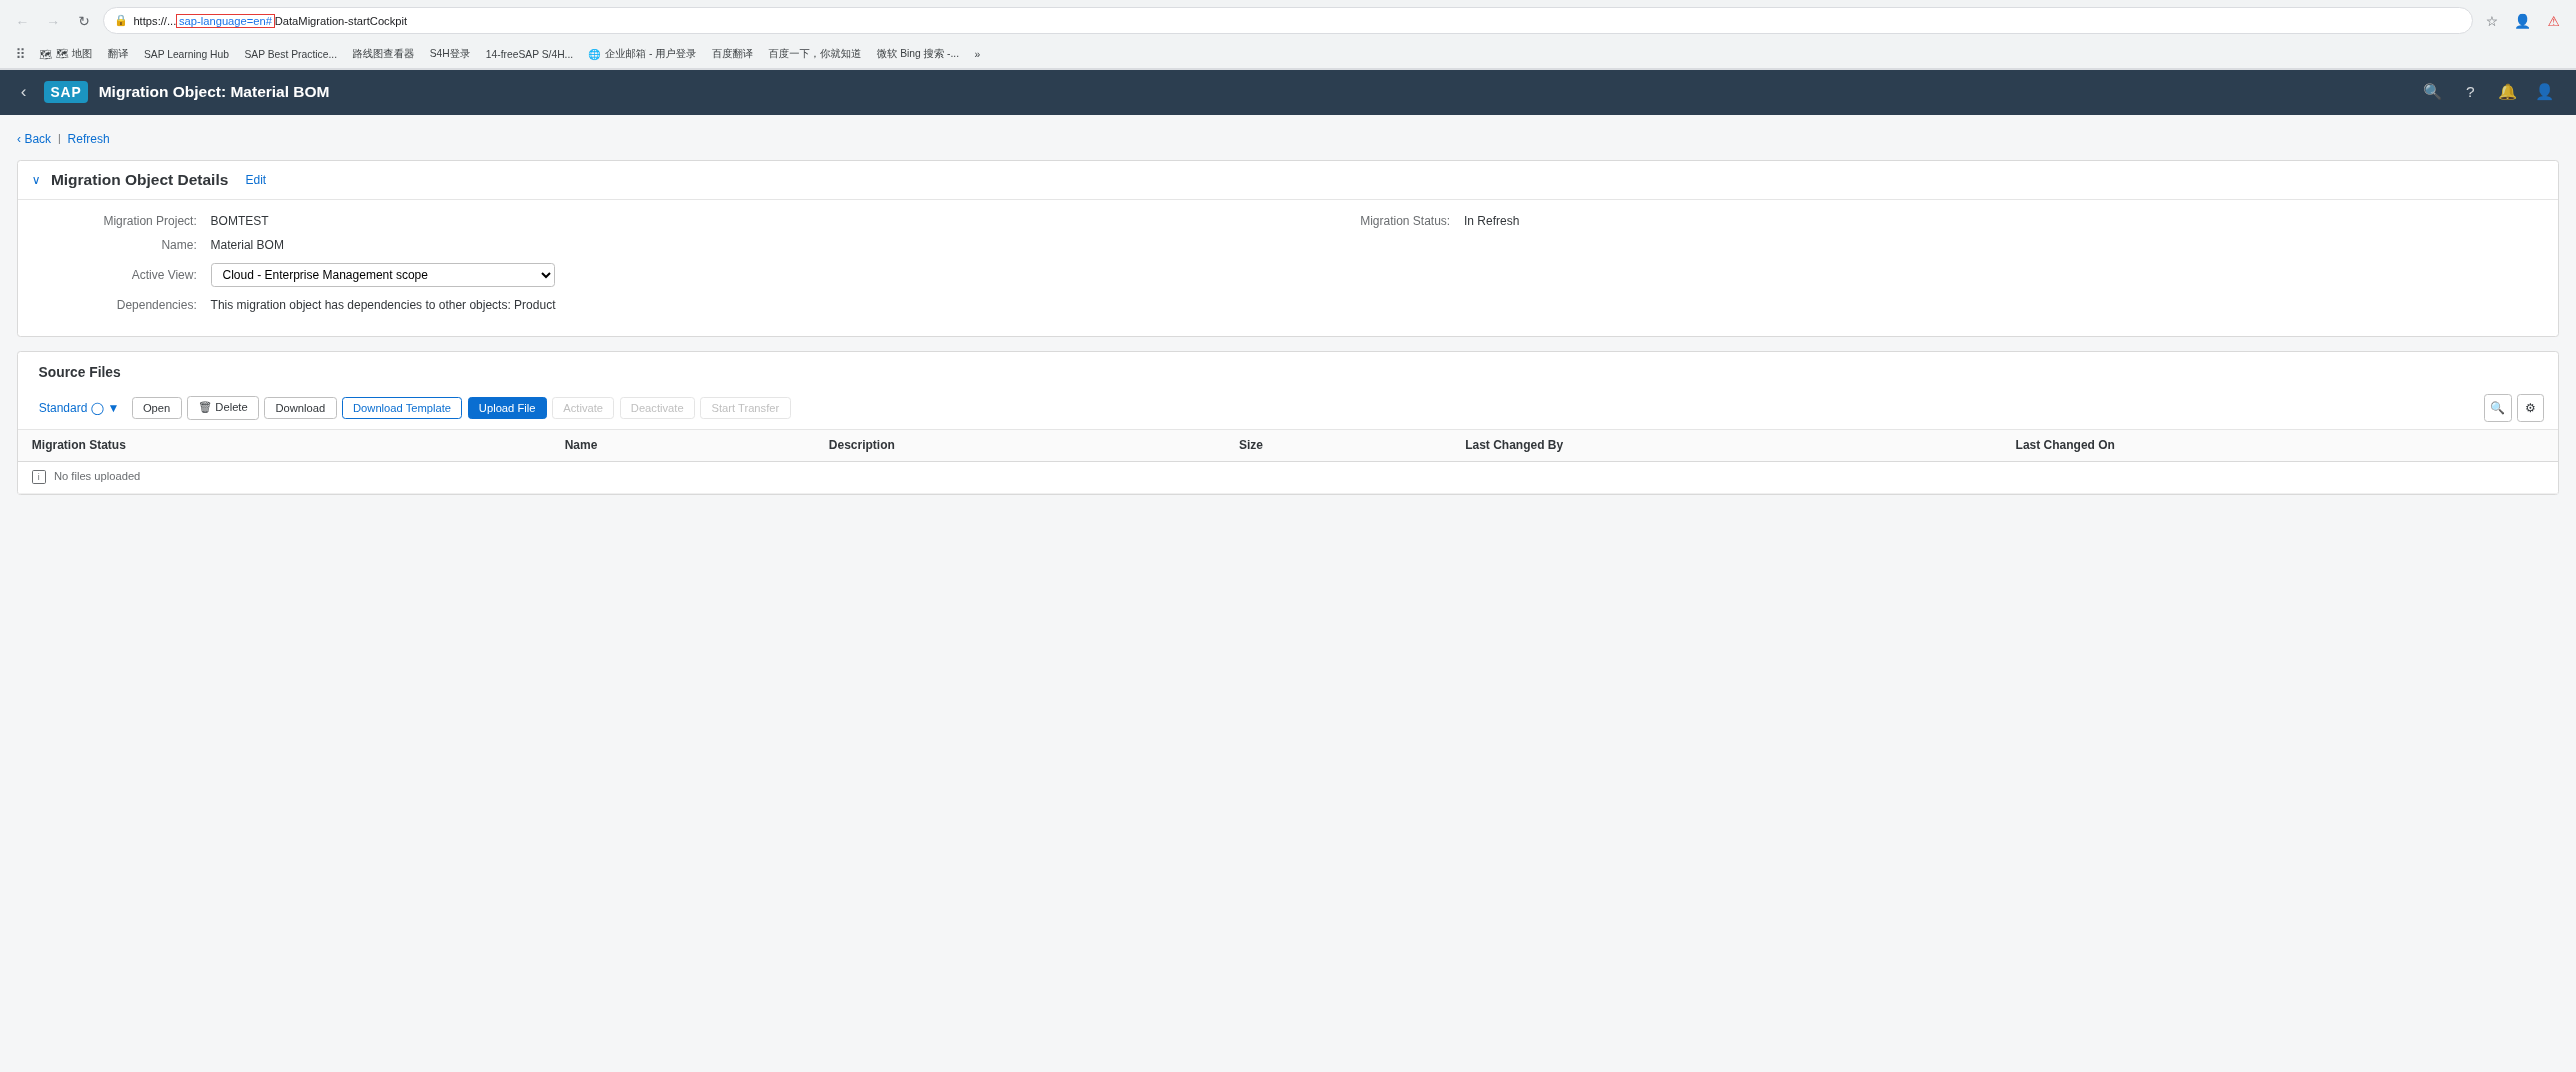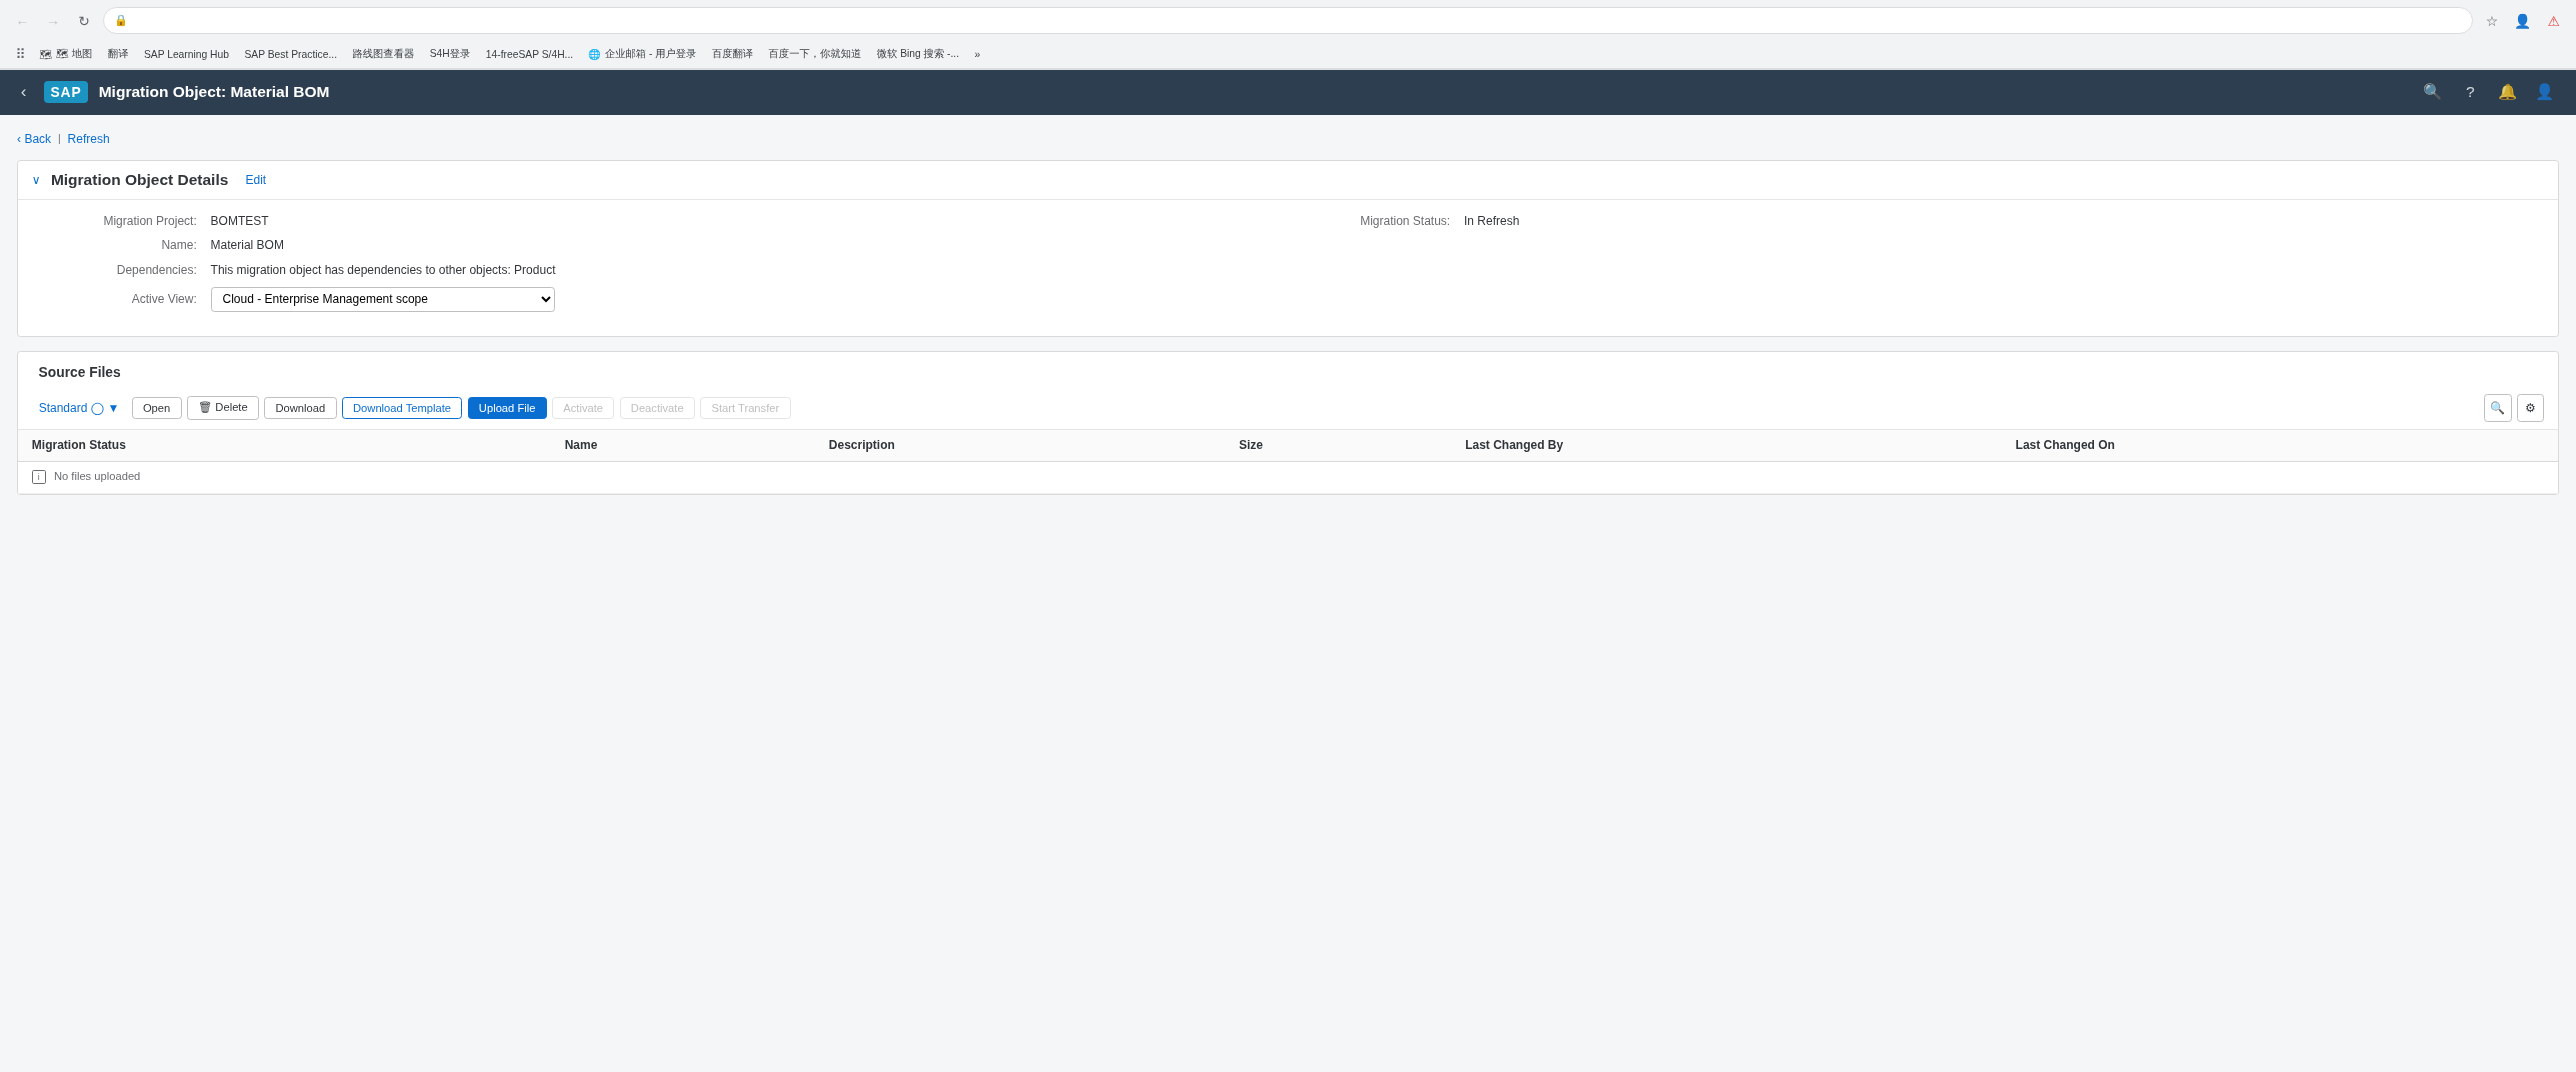--- a/index.html
+++ b/index.html
@@ -334,20 +334,23 @@
 </head>
 <body>
 
 <div class="browser-chrome">
   <div class="browser-toolbar">
     <button class="browser-nav-btn disabled">←</button>
     <button class="browser-nav-btn disabled">→</button>
     <button class="browser-nav-btn">↻</button>
     <div class="address-bar-container">
       <span class="address-bar-lock">🔒</span>
+      <span class="address-bar-text">
+        <span>https://...</span><span class="address-highlight">sap-language=en#</span><span>DataMigration-startCockpit</span>
+      </span>
     </div>
     <button class="browser-action-btn">☆</button>
     <button class="browser-action-btn">👤</button>
     <button class="browser-action-btn" style="color:#e53935;">⚠</button>
   </div>
   <div class="bookmarks-bar">
     <span class="bookmark-item apps-icon">⠿</span>
     <span class="bookmark-item">🗺 <span>🗺 地图</span></span>
     <span class="bookmark-item">
         <span>翻译</span>
@@ -420,30 +423,30 @@
         <div>
           <div class="form-row">
             <div class="form-label">Migration Project:</div>
             <div class="form-value">BOMTEST</div>
           </div>
           <div class="form-row">
             <div class="form-label">Name:</div>
             <div class="form-value">Material BOM</div>
           </div>
           <div class="form-row">
-            <div class="form-label">Dependencies:</div>
-            <div class="form-value">This migration object has dependencies to other objects: Product</div>
-          </div>
-          <div class="form-row">
             <div class="form-label">Active View:</div>
             <div class="form-value">
               <select class="form-value-select">
                 <option value="Cloud - Enterprise Management scope">Cloud - Enterprise Management scope</option>
               </select>
             </div>
+          </div>
+          <div class="form-row">
+            <div class="form-label">Dependencies:</div>
+            <div class="form-value">This migration object has dependencies to other objects: Product</div>
           </div>
         </div>
 
         <div>
           <div class="form-row">
             <div class="form-label">Migration Status:</div>
             <div class="form-value status-in-process">In Refresh</div>
           </div>
         </div>
       </div>

